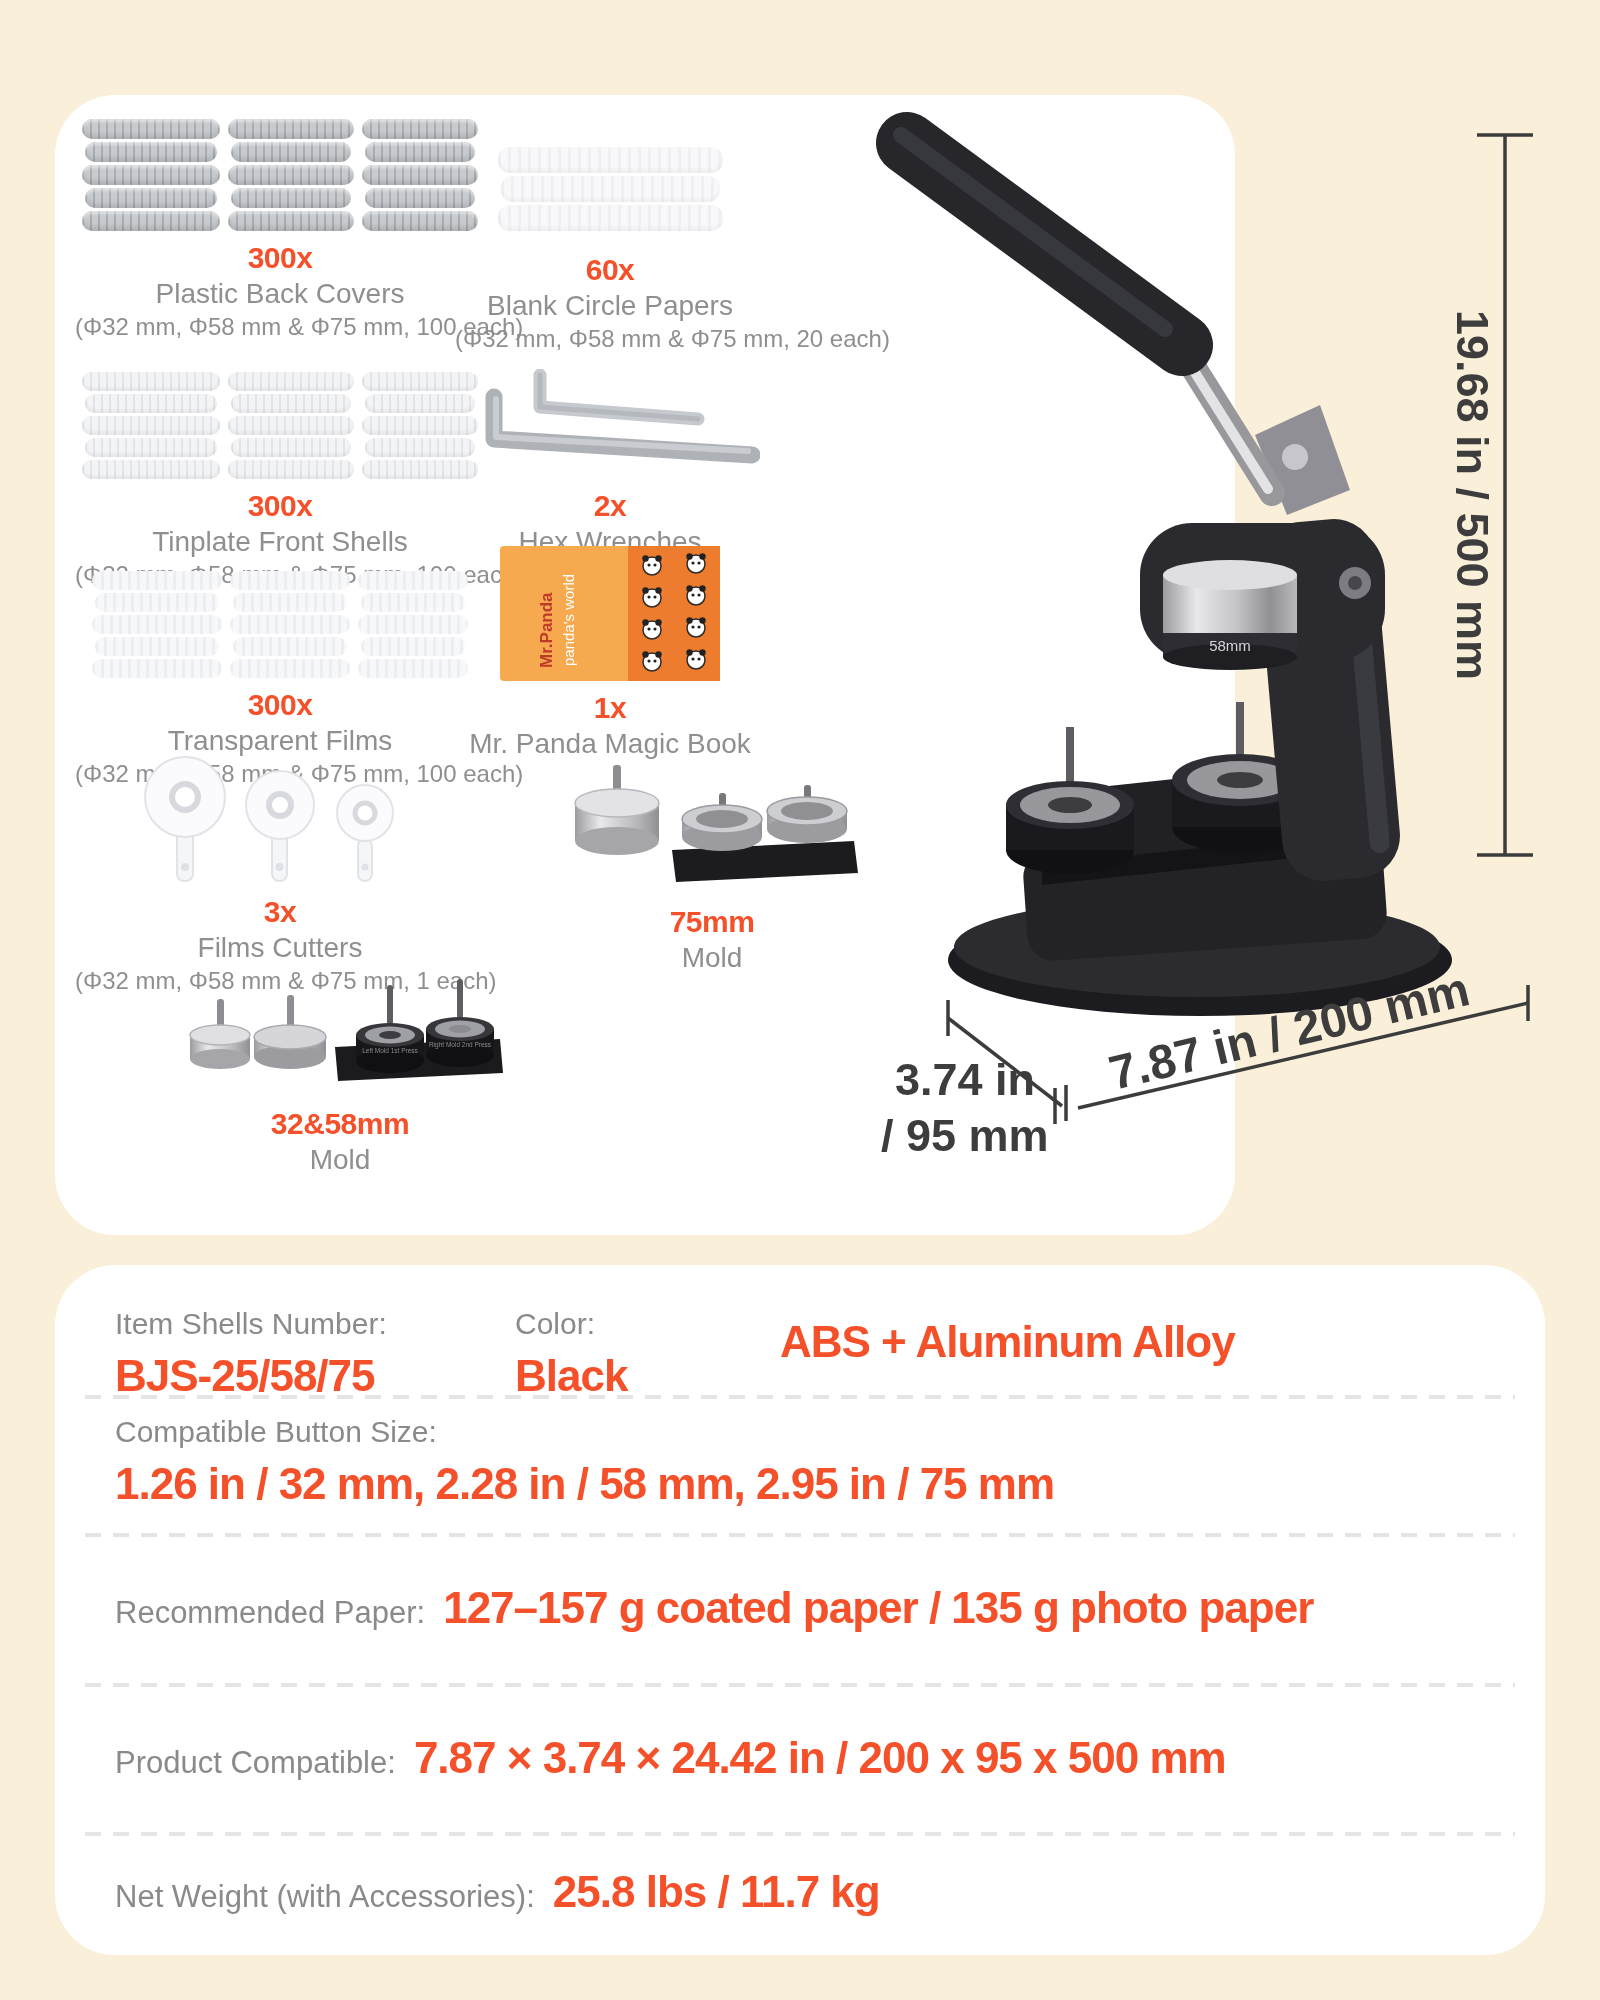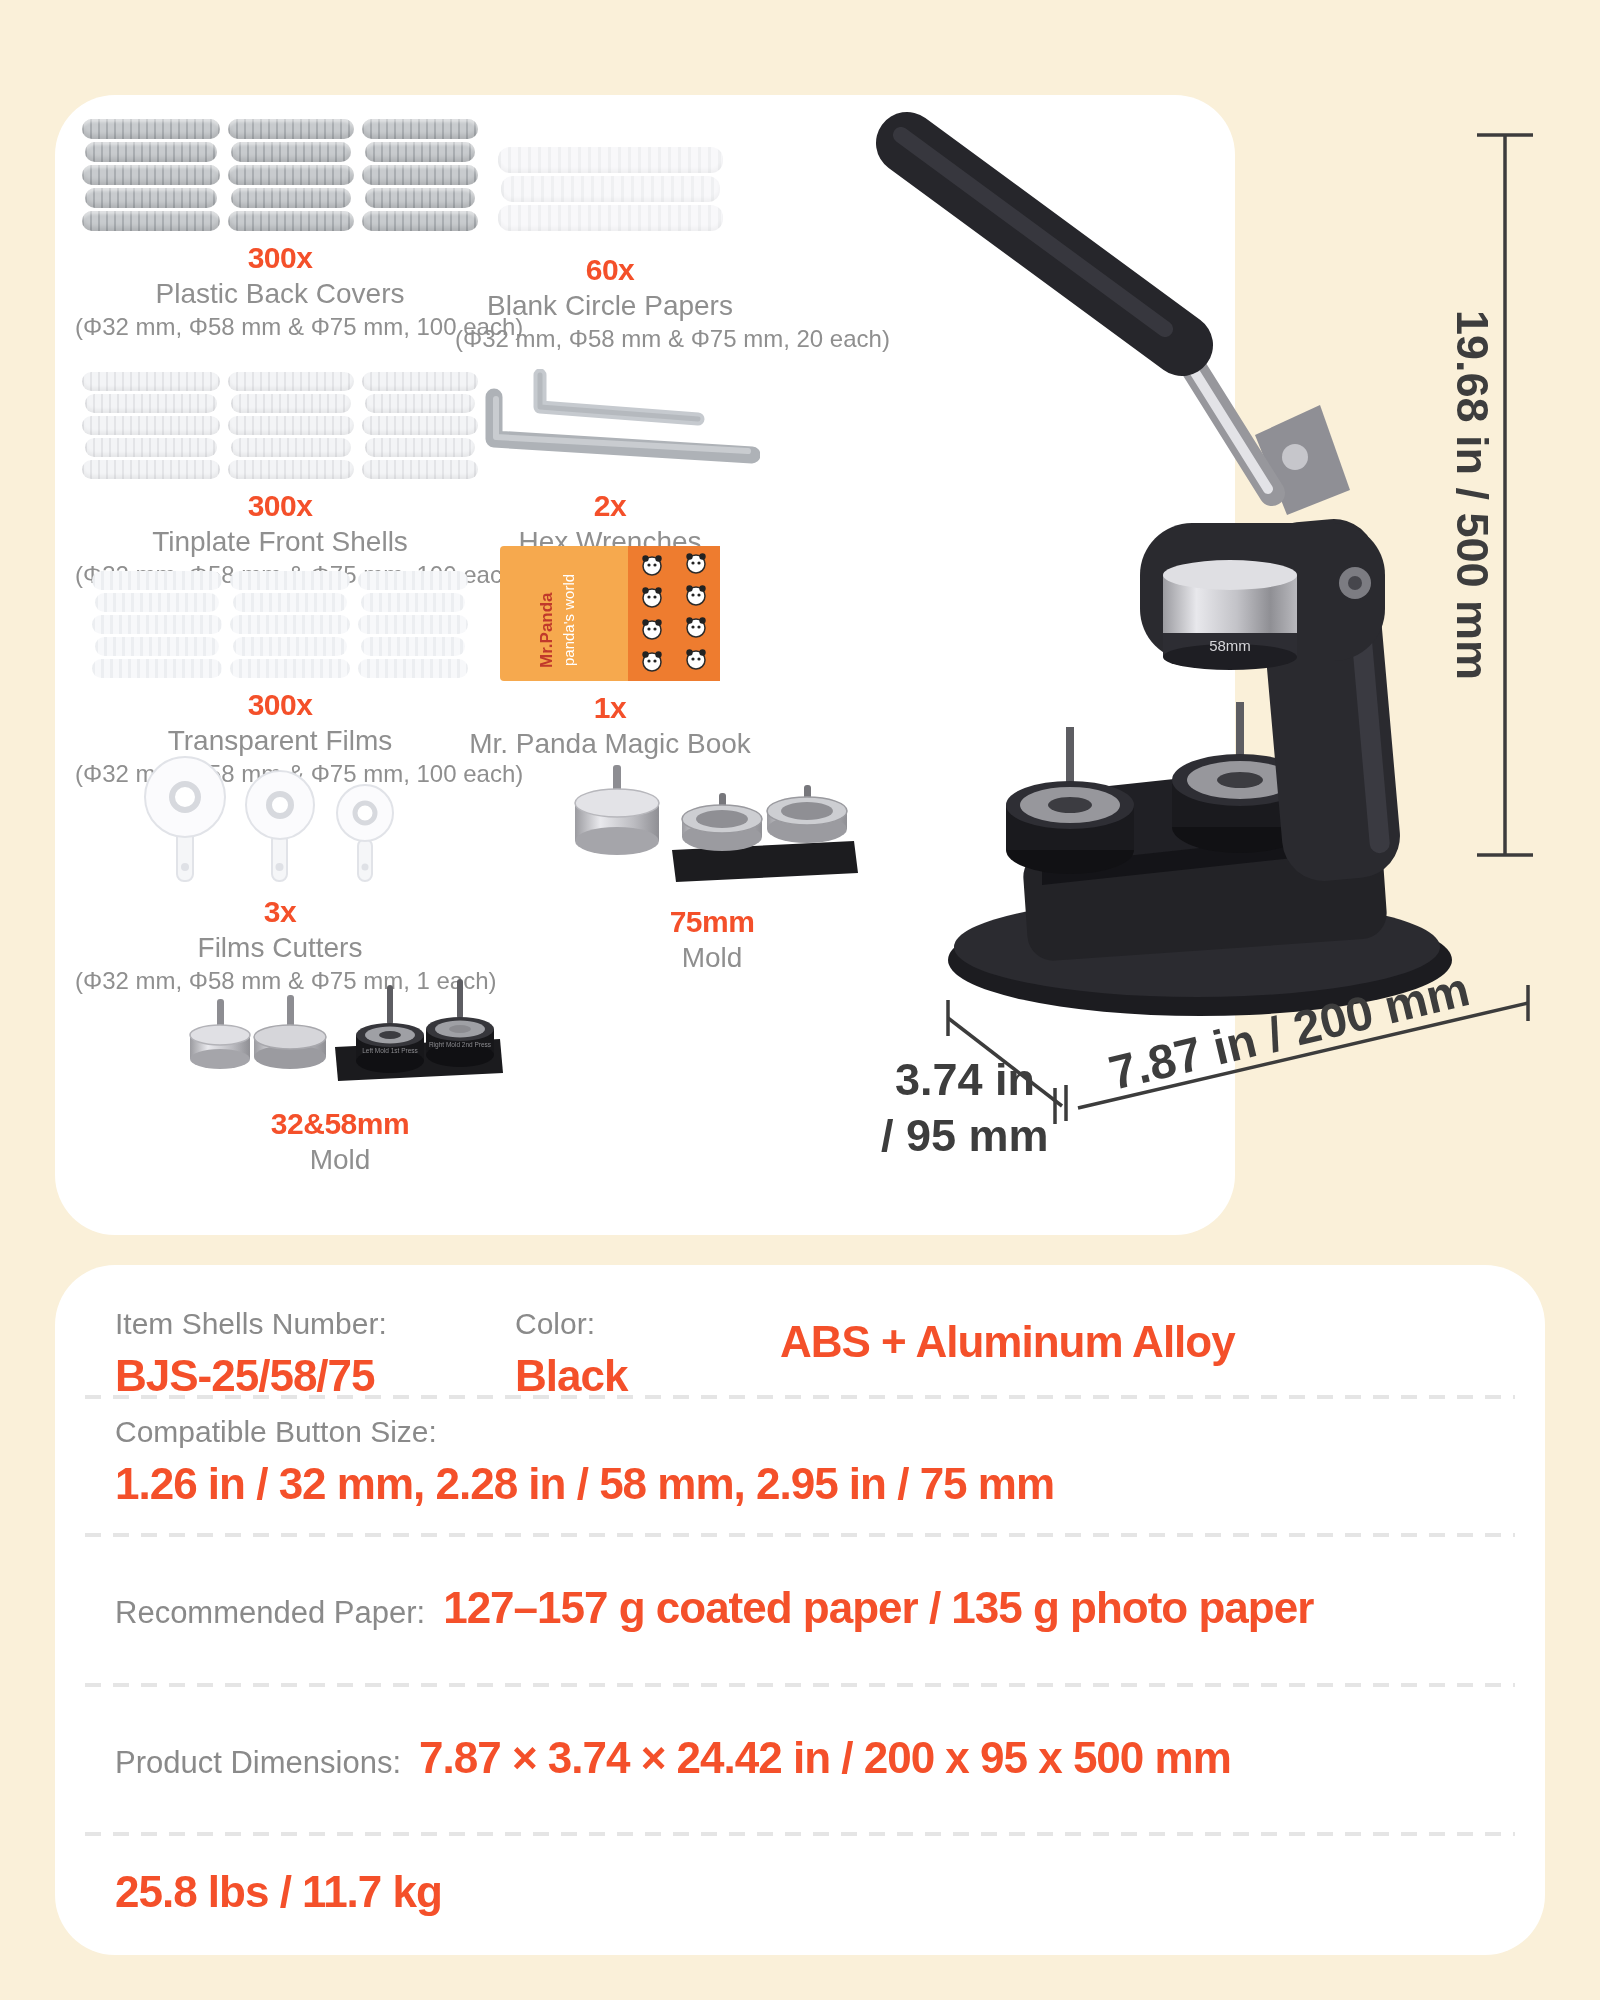--- a/index.html
+++ b/index.html
@@ -387,22 +387,23 @@
   <div class="sep" style="top:268px;"></div>
 
   <div class="spec-inline" style="top:318px;">
     <span class="spec-label">Recommended Paper:</span>
     <span class="spec-value">127–157 g coated paper / 135 g photo paper</span>
   </div>
 
   <div class="sep" style="top:418px;"></div>
 
   <div class="spec-inline" style="top:468px;">
-    <span class="spec-label">Product Dimensions:</span>
+    <span class="spec-label">Product Compatible:</span>
     <span class="spec-value">7.87 × 3.74 × 24.42 in / 200 x 95 x 500 mm</span>
   </div>
 
   <div class="sep" style="top:567px;"></div>
 
   <div class="spec-inline" style="top:602px;">
+    <span class="spec-label">Net Weight (with Accessories):</span>
     <span class="spec-value">25.8 lbs / 11.7 kg</span>
   </div>
 </section>
 
 </body></html>

